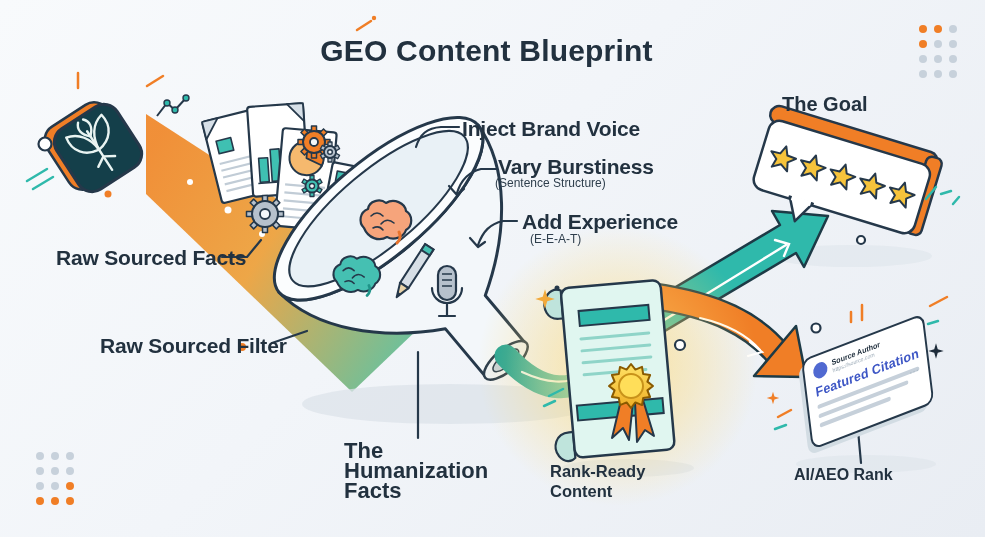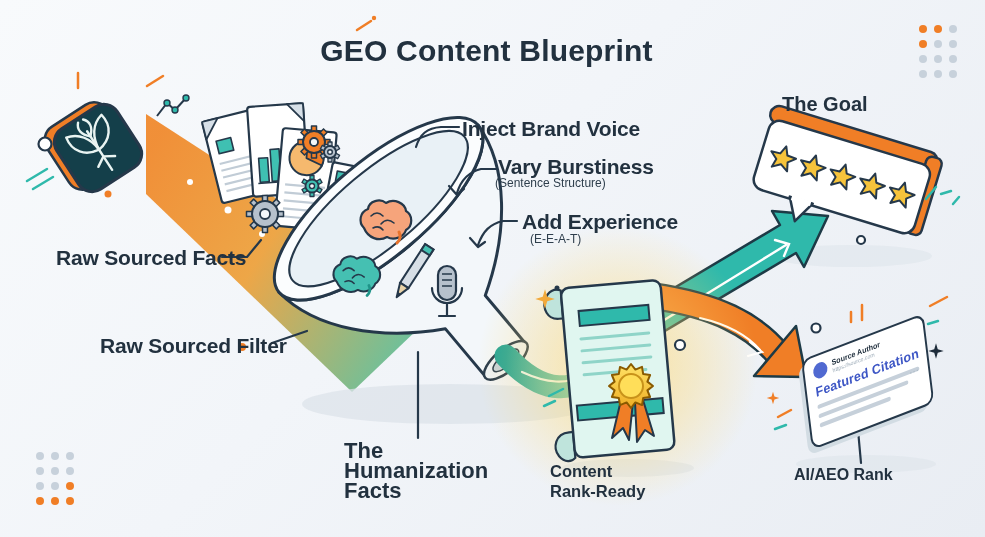--- a/index.html
+++ b/index.html
@@ -367,22 +367,22 @@
 <div class="sub" style="left:495px;top:176px;">(Sentence Structure)</div>
 <div class="lbl" style="left:522px;top:210px;">Add Experience</div>
 <div class="sub" style="left:522px;top:232px;margin-left:8px;">(E-E-A-T)</div>
 
 <div class="stack" id="human-label">
   <span>The</span>
   <span>Humanization</span>
   <span>Facts</span>
 </div>
 <div class="stack" id="rankready-label">
+  <span>Rank-Ready</span>
   <span>Content</span>
-  <span>Rank-Ready</span>
 </div>
 
 <div class="stack" id="goal-title">The Goal</div>
 <div class="stack" id="aiaeo-label">AI/AEO Rank</div>
 
 <div id="card">
   <div class="card-head">
     <div class="avatar"></div>
     <div>
       <div class="author">Source Author</div>

